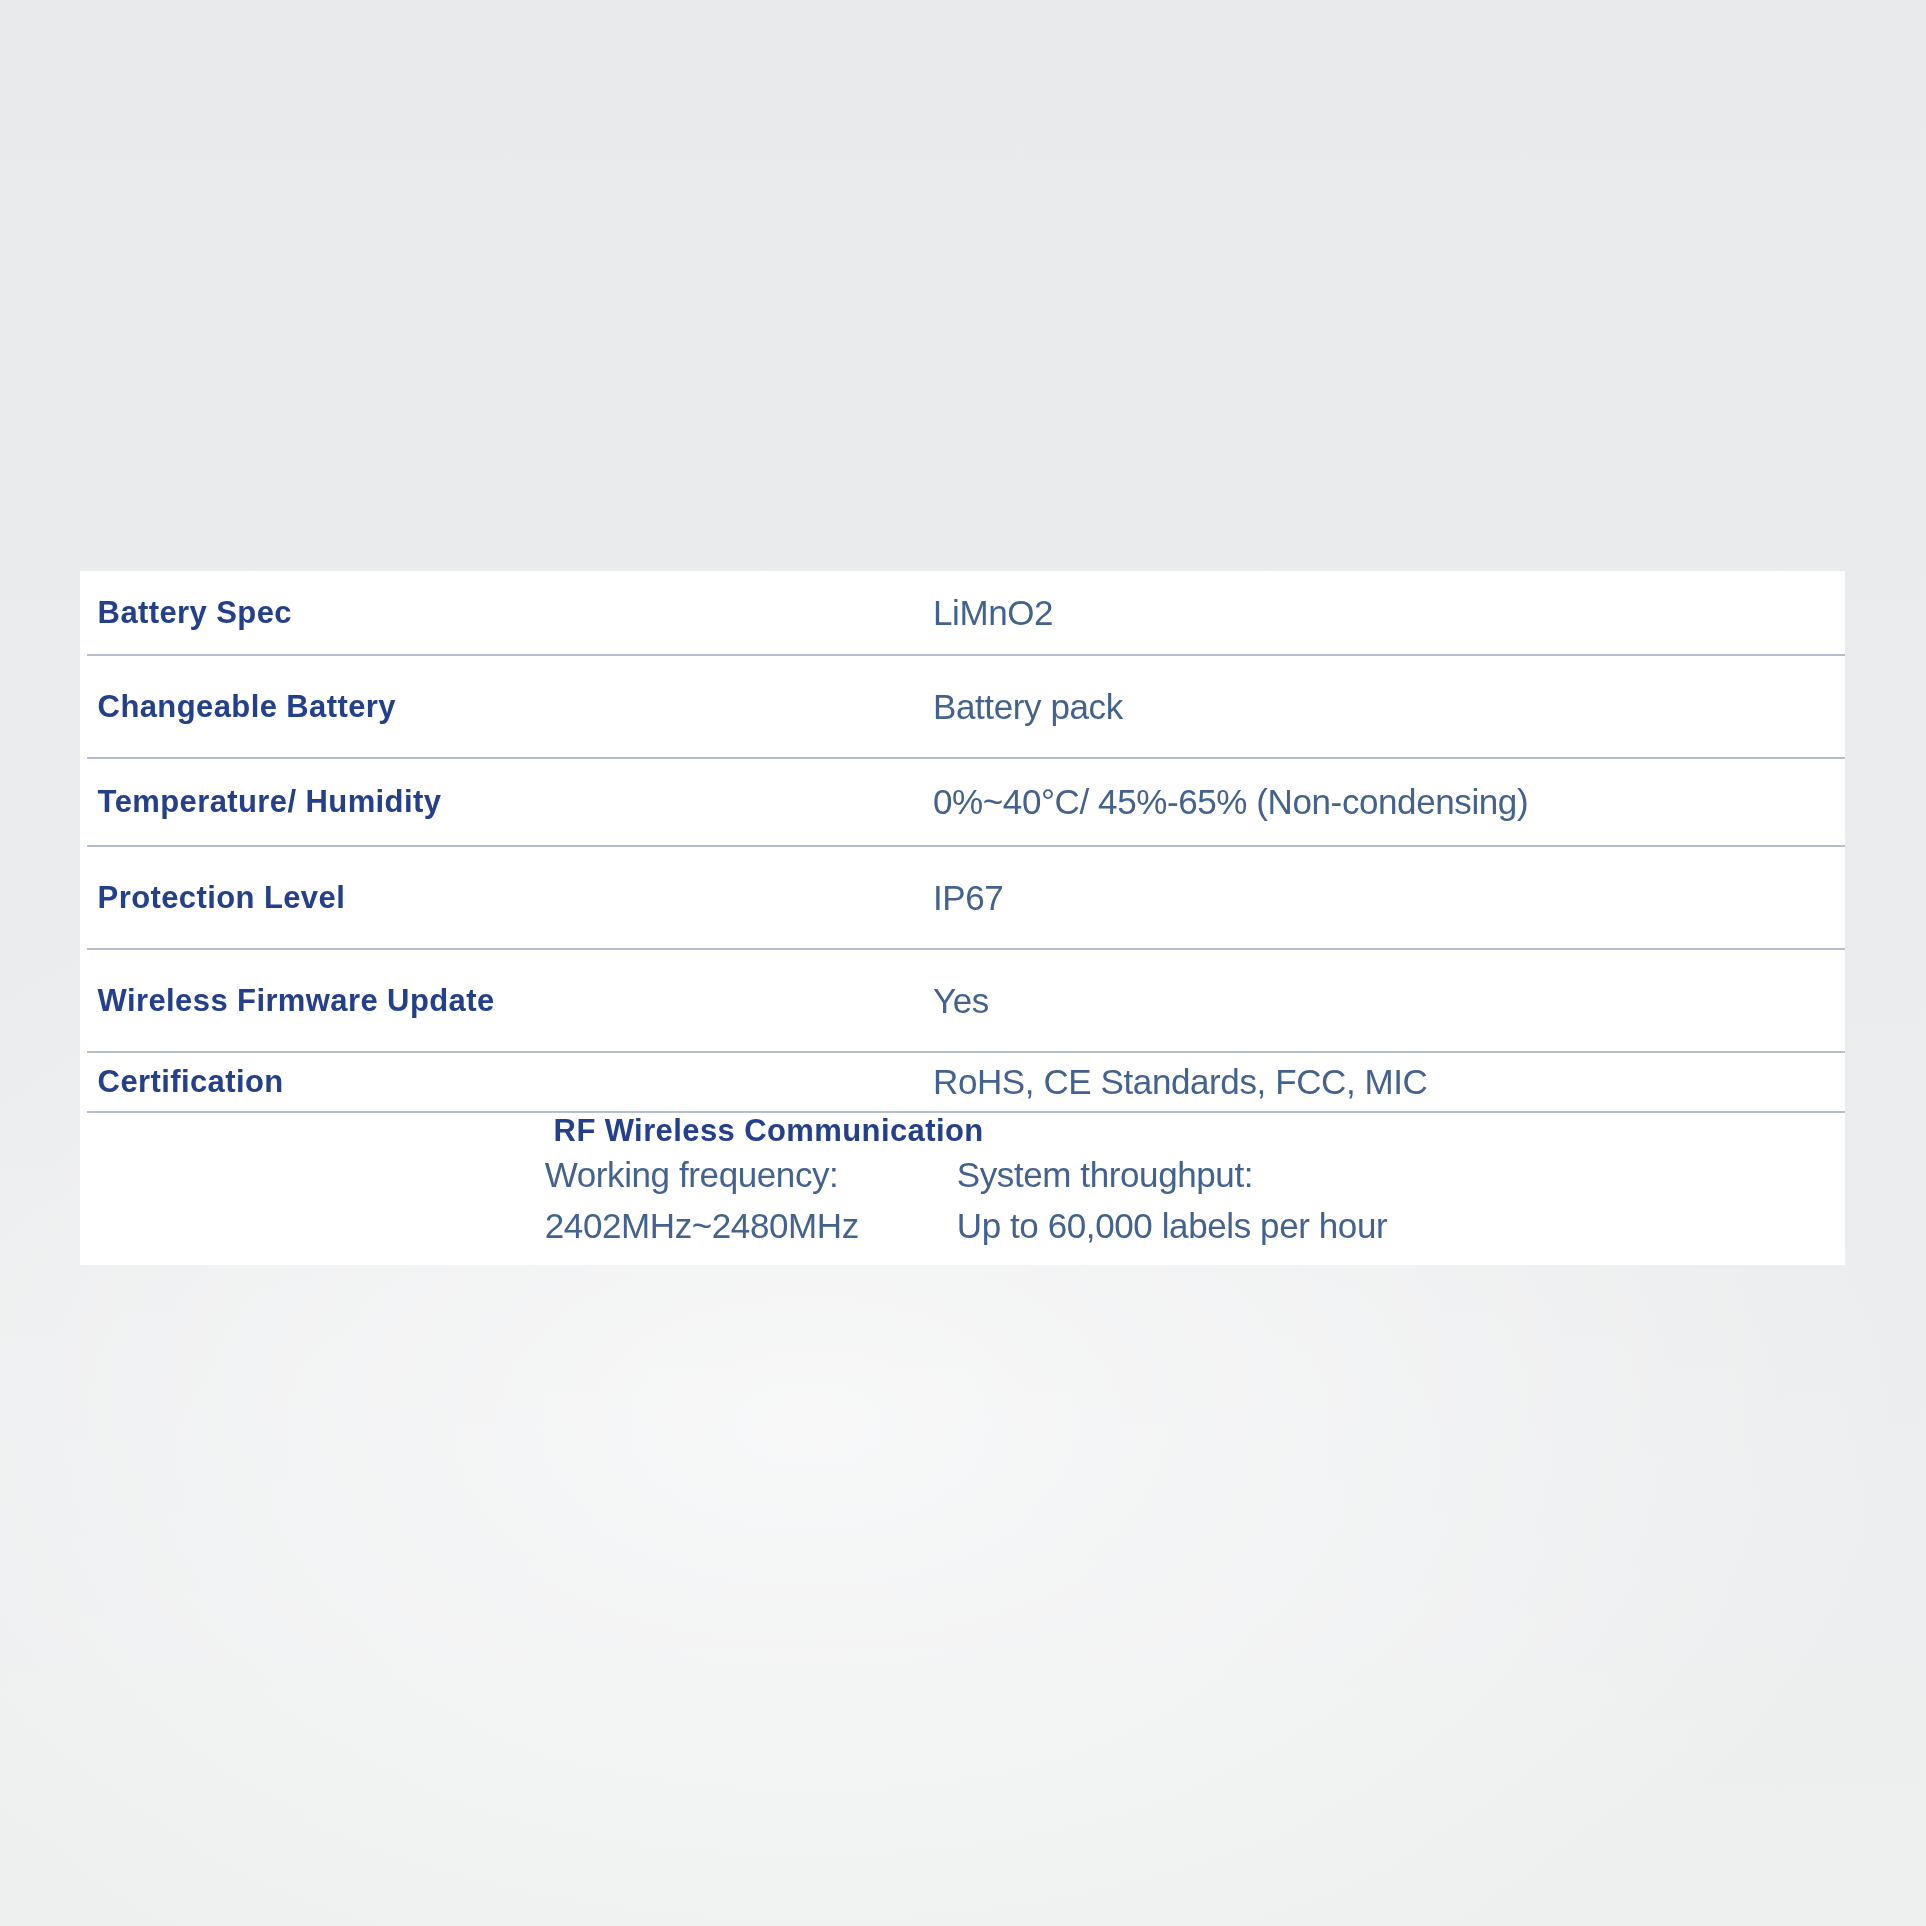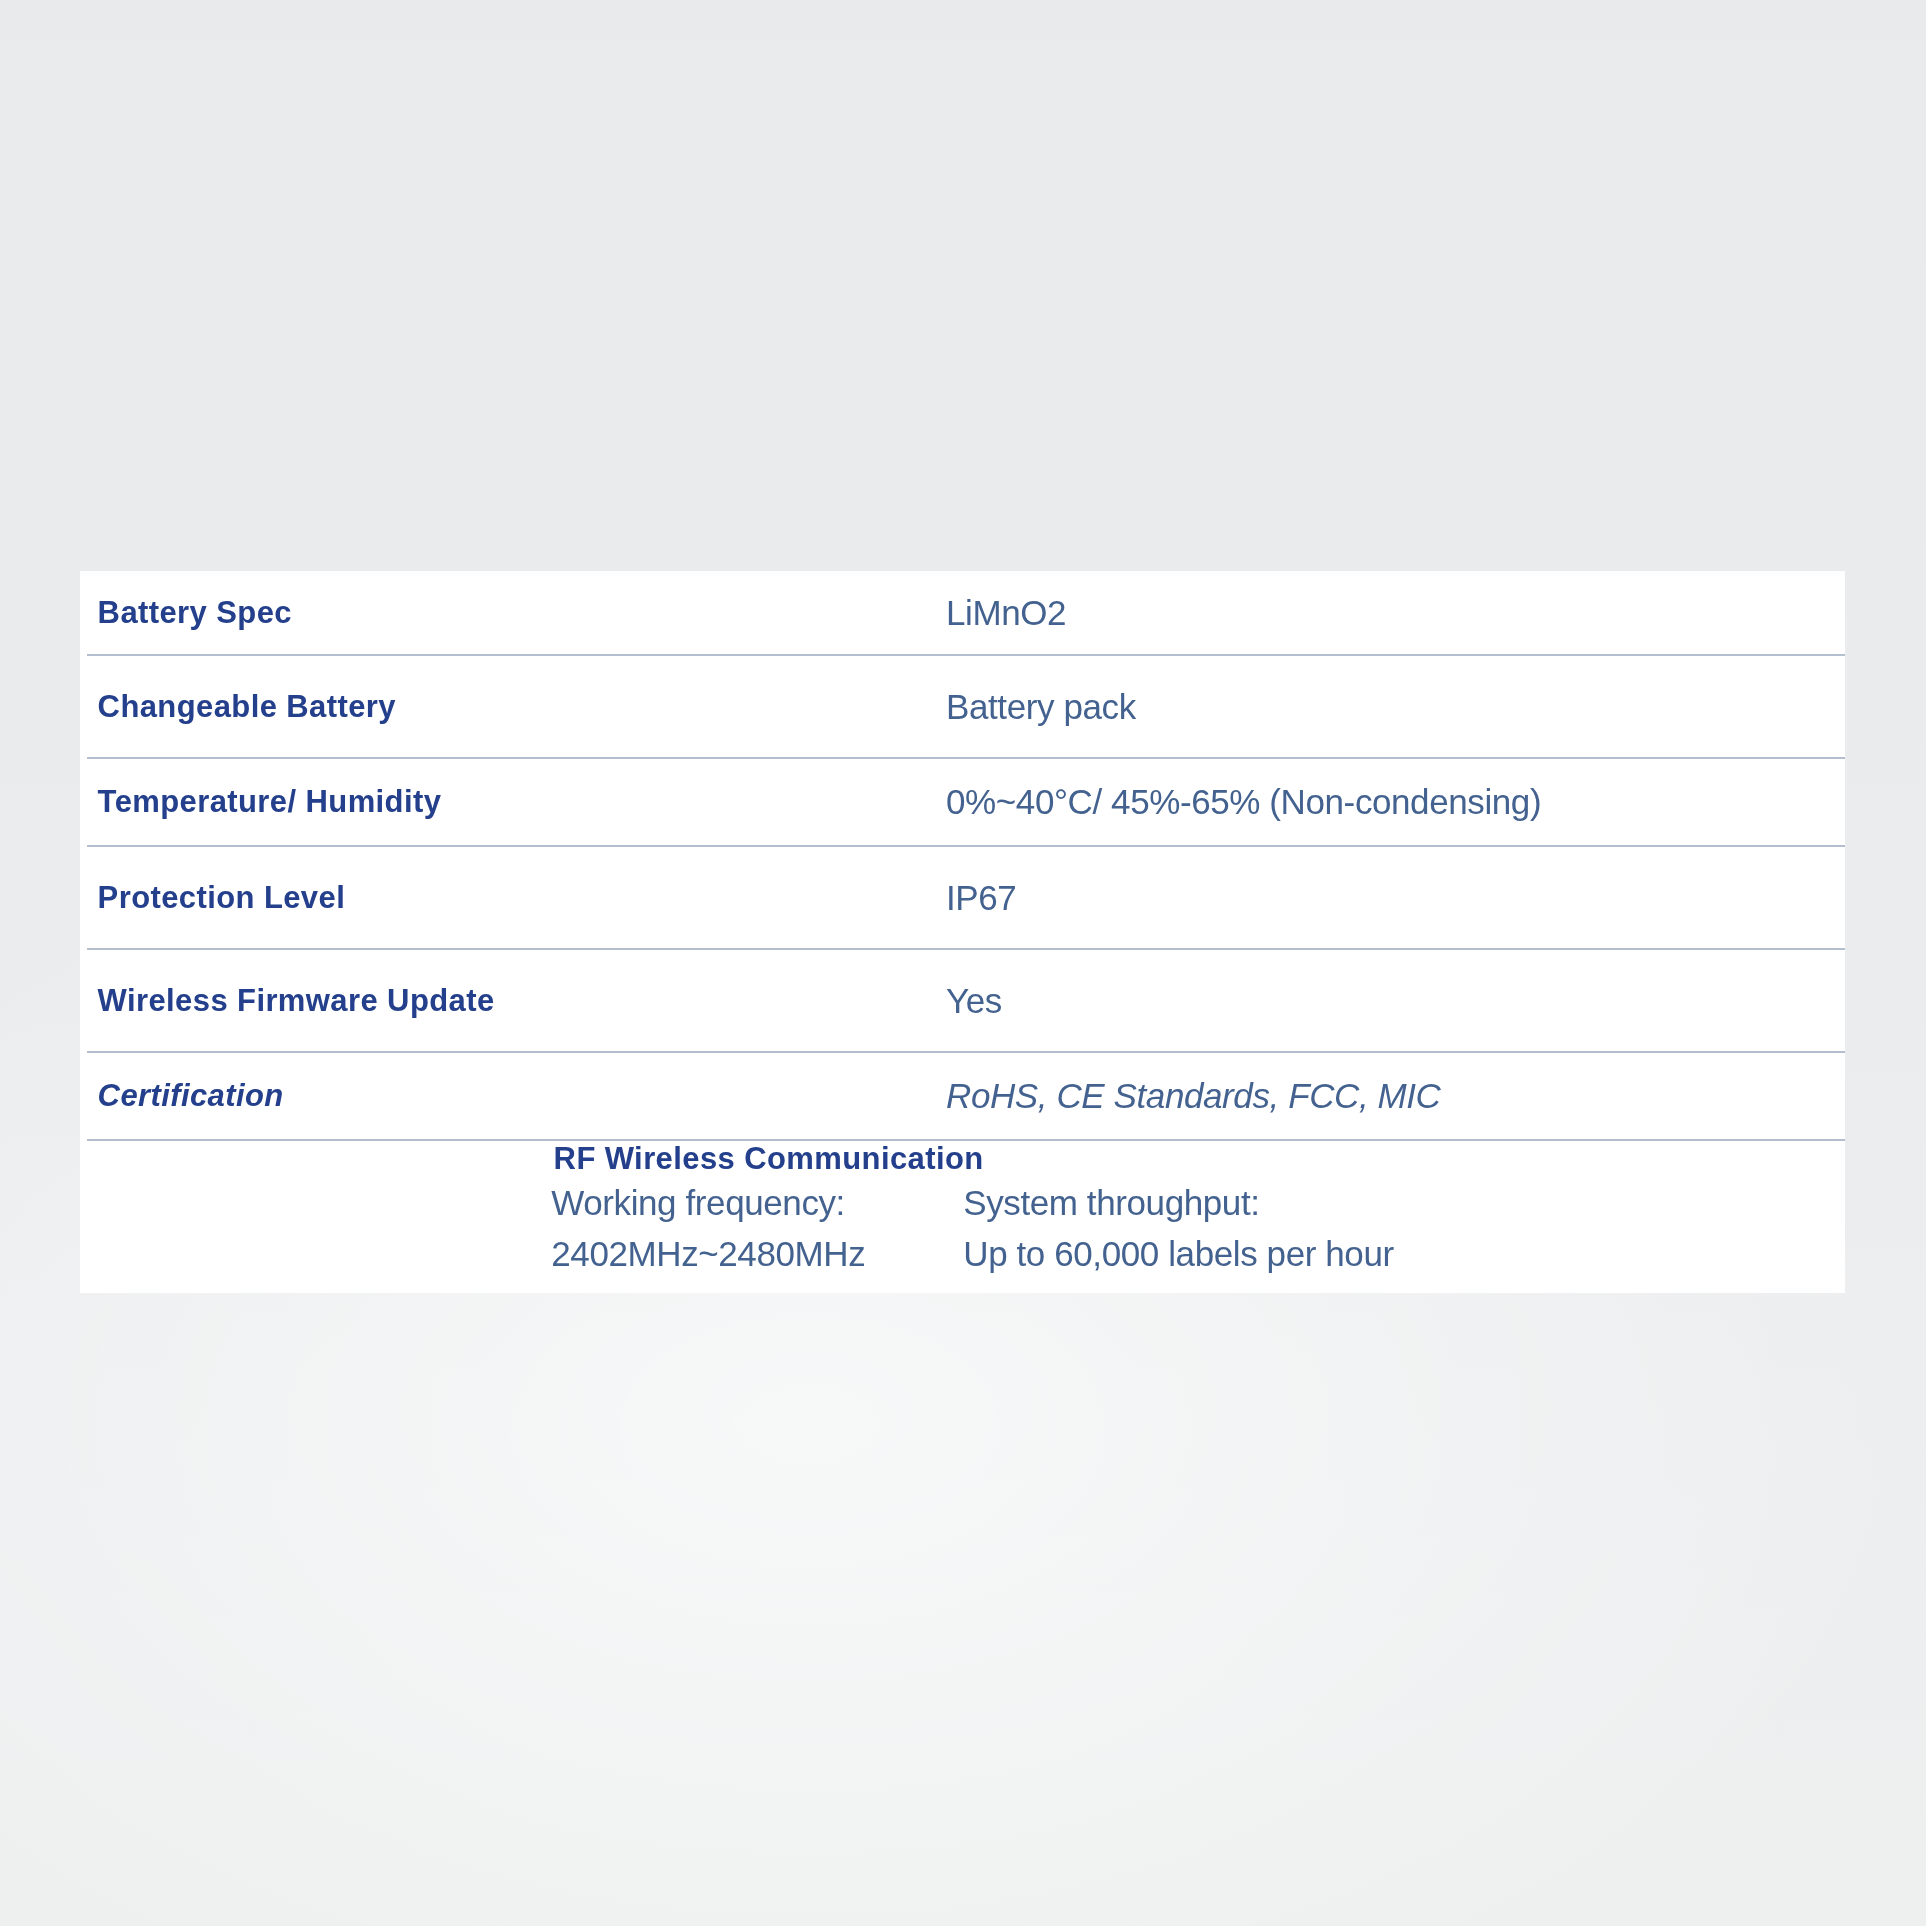--- a/index.html
+++ b/index.html
@@ -29,21 +29,21 @@
 
   .spec-row {
     display: flex;
     align-items: center;
     height: 103px;
     box-sizing: border-box;
     border-top: 2.1px solid #b3becf;
   }
   .spec-row.row-1 { height: 83px; border-top: none; }
   .spec-row.row-3 { height: 88px; }
-  .spec-row.row-6 { height: 88px; font-style: italic; }
+  .spec-row.row-6 { height: 60px; }
   .spec-row.row-7 { height: 154px; flex-direction: column; }
 
   .spec-label {
     width: 846px;
     box-sizing: border-box;
     padding-left: 10.6px;
     flex: none;
     font-size: 31px;
     font-weight: 700;
     letter-spacing: 0.4px;
@@ -51,21 +51,20 @@
     white-space: nowrap;
   }
 
   .spec-value {
     flex: 1;
     font-size: 35px;
     font-weight: 400;
     letter-spacing: -0.4px;
     color: #44628f;
     white-space: nowrap;
-    margin-left: 13px;
   }
 
   .spec-value.multi {
     display: flex;
     align-items: flex-start;
   }
   .value-block {
     line-height: 51px;
   }
   .value-block.block-1 {

